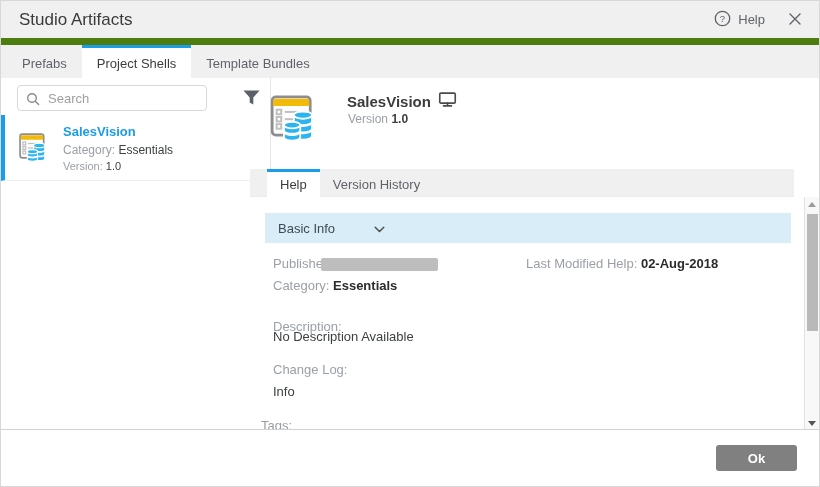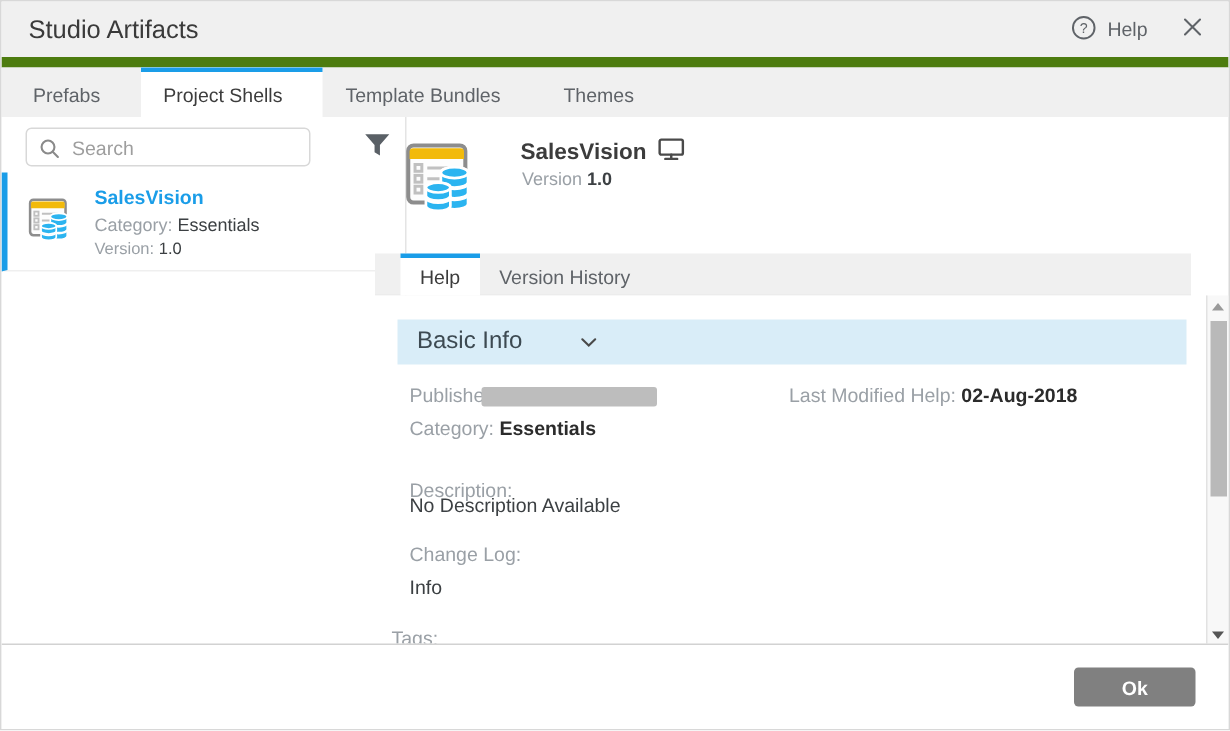--- a/index.html
+++ b/index.html
@@ -18,21 +18,21 @@
          display:flex; align-items:center; padding:0 18px; }
   .hdr-title { font-size:17px; color:#3a3a3a; }
   .hdr-right { margin-left:auto; display:flex; align-items:center; gap:8px; }
   .help-btn { display:flex; align-items:center; gap:7px; color:#5f6368;
               font-size:13px; cursor:default; }
   .close-btn { margin-left:16px; display:flex; align-items:center; }
 
   
   .tabs { position:absolute; top:44px; left:0; right:0; height:33px;
           background:#f0f0f0; display:flex; padding-left:6px; }
-  .tab { padding:3px 27px 0 15px; display:flex; align-items:center;
+  .tab { padding:3px 15px 0 15px; display:flex; align-items:center;
          font-size:13px; color:#5f6368; }
   .tab.active { background:#fff; border-top:3px solid var(--blue);
                 padding-top:0; color:#3c3c3c; }
 
   
   .sidebar { position:absolute; top:77px; left:0; width:270px; bottom:57px;
              background:#fff; border-right:1px solid #e4e4e4; }
   .search-box { position:absolute; left:16px; top:7px; width:190px; height:26px;
                 border:1px solid #d8d8d8; border-radius:4px; background:#fff; }
   .search-box svg { position:absolute; left:8px; top:6px; }
@@ -70,21 +70,21 @@
   .stab { padding:3px 13px 0 13px; display:flex; align-items:center;
           font-size:13px; color:#5f6368; }
   .stab.active { background:#fff; border-top:3px solid var(--blue);
                  padding-top:0; color:#3c3c3c; margin-bottom:-1px; }
 
   
   .content { position:absolute; left:249px; top:196px; width:551px;
              height:234px; background:#fff; overflow:hidden; }
   .section-bar { position:absolute; left:15px; top:16px; width:526px;
                  height:30px; background:#d9edf8; display:flex;
-                 align-items:center; padding:0 13px; font-size:16px;
+                 align-items:center; padding:0 13px; font-size:13px;
                  color:#3d4a52;gap:39px; }
   .section-bar svg { margin-left:auto; }
   .flabel { position:absolute; font-size:13px; color:var(--graytxt); }
   .fvalue { position:absolute; font-size:13px; color:var(--darktxt); }
   .inlinerow { position:absolute; font-size:13px; color:var(--graytxt); }
   .inlinerow b { color:#2b2b2b; font-weight:bold;text-align:center; }
   .redaction { position:absolute; left:71px; top:61px; width:117px;
                height:13px; background:#bdbdbd; border-radius:2px; }
 
   
@@ -130,21 +130,20 @@
           </svg>
         </span>
       </div>
     </div>
   </div>
 
   <div class="tabs">
     <div class="tab">Prefabs</div>
     <div class="tab active">Project Shells</div>
     <div class="tab">Template Bundles</div>
-    <div class="tab">Themes</div>
   </div>
 
   <div class="sidebar">
     <div class="search-box">
       <span>
         <svg width="14" height="14" viewBox="0 0 14 14">
           <circle cx="6" cy="6" r="4.3" fill="none" stroke="#8a8a8a" stroke-width="1.4"></circle>
           <path d="M9.3 9.3 L12.6 12.6" stroke="#8a8a8a" stroke-width="1.4" stroke-linecap="round"></path>
         </svg>
       </span>

